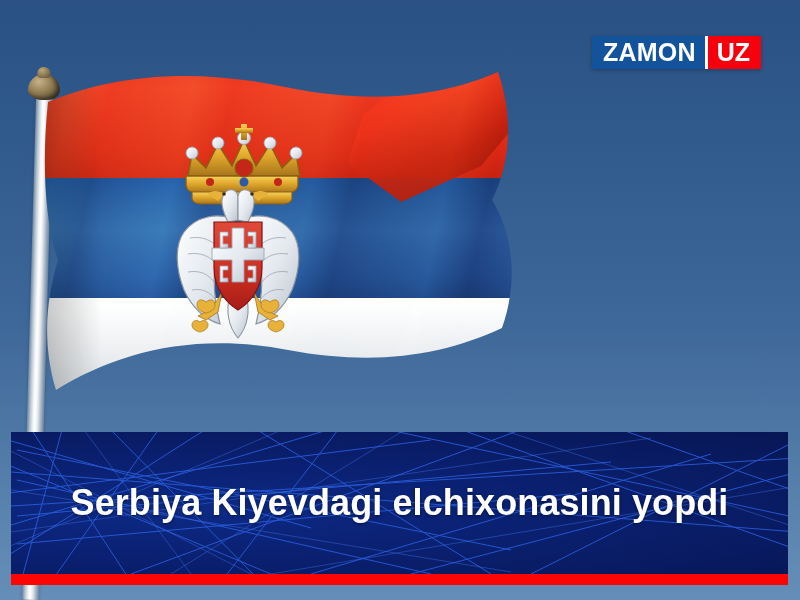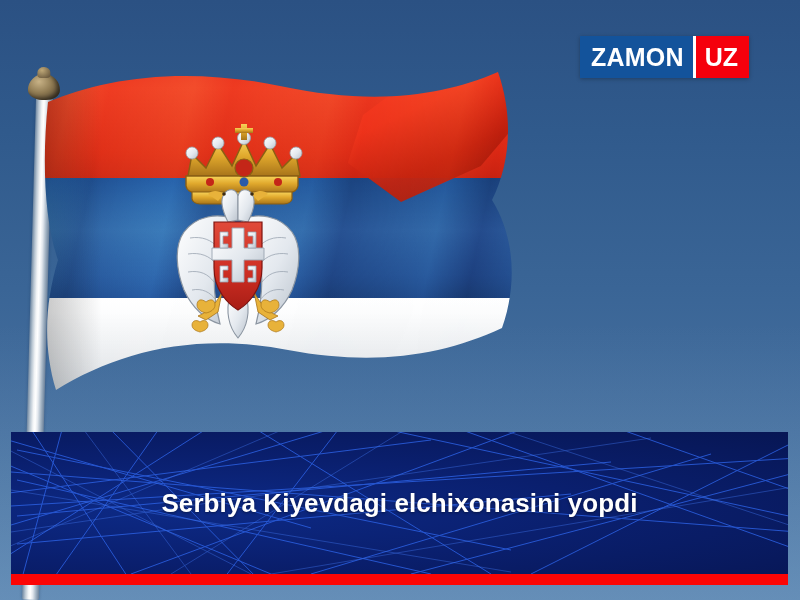--- a/index.html
+++ b/index.html
@@ -132,23 +132,23 @@
     position: absolute;
     left: 118px;
     top: 64px;
     width: 152px;
     height: 220px;
   }
 
   
   .logo {
     position: absolute;
-    left: 580px;
+    left: 592px;
     top: 36px;
-    height: 42px;
+    height: 33px;
     display: flex;
     align-items: stretch;
     box-shadow: 0 1px 4px rgba(0,0,0,.28);
     text-align: center;
   }
   .logo-zamon {
     background: #13539b;
     color: #fff;
     font-size: 25px;
     font-weight: bold;
@@ -182,21 +182,21 @@
     overflow: hidden;
   }
   .banner-net { position: absolute; inset: 0; }
   .banner-title {
     position: absolute;
     left: 0; right: 0;
     top: 50%;
     transform: translateY(-50%);
     text-align: center;
     color: #ffffff;
-    font-size: 26px;
+    font-size: 36px;
     font-weight: bold;
     letter-spacing: .1px;
     text-shadow: 0 1px 3px rgba(0,0,0,.45);
     padding: 0 26px;
     box-sizing: border-box;
   }
   .banner-red {
     position: absolute;
     left: 11px;
     top: 574px;

